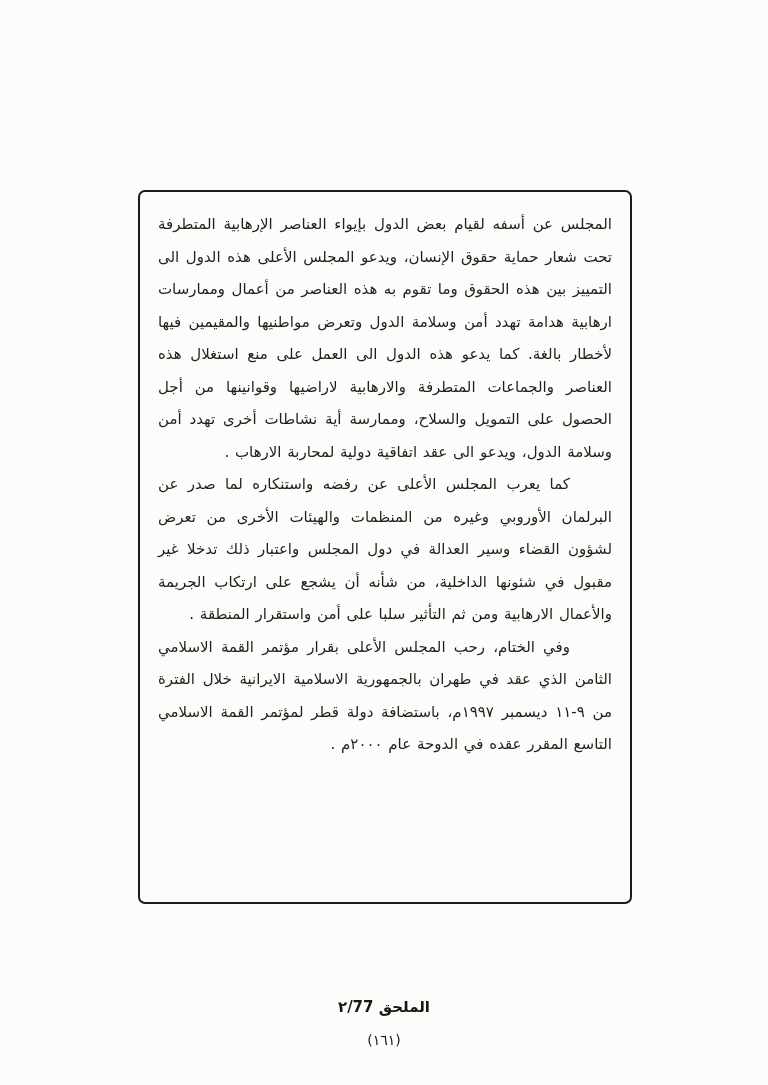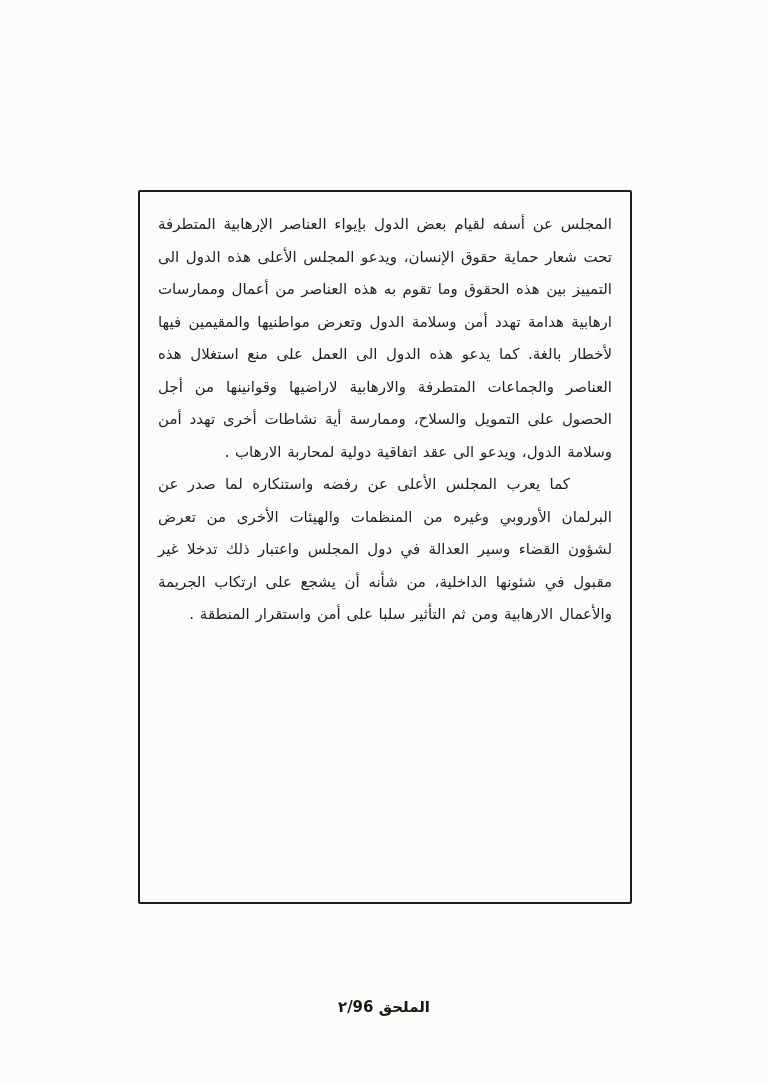--- a/index.html
+++ b/index.html
@@ -20,21 +20,21 @@
     color: #1c1b18;
   }
 
   .text-frame {
     position: absolute;
     left: 138px;
     top: 190px;
     width: 494px;
     height: 714px;
     border: 2px solid #1d1c19;
-    border-radius: 2px;
+    border-radius: 7px;
     padding: 16px 18px 10px 18px;
     direction: rtl;
     text-align: justify;
     font-size: 15px;
     line-height: 32.5px;
     color: #201f1b;
     overflow: hidden;
   }
 
   .text-frame p.paragraph {
@@ -70,18 +70,20 @@
   }
 </style>
 </head>
 <body>
 
 <div class="page">
 
   <div class="text-frame">
     <p class="paragraph first">المجلس عن أسفه لقيام بعض الدول بإيواء العناصر الإرهابية المتطرفة تحت شعار حماية حقوق الإنسان، ويدعو المجلس الأعلى هذه الدول الى التمييز بين هذه الحقوق وما تقوم به هذه العناصر من أعمال وممارسات ارهابية هدامة تهدد أمن وسلامة الدول وتعرض مواطنيها والمقيمين فيها لأخطار بالغة. كما يدعو هذه الدول الى العمل على منع استغلال هذه العناصر والجماعات المتطرفة والارهابية لاراضيها وقوانينها من أجل الحصول على التمويل والسلاح، وممارسة أية نشاطات أخرى تهدد أمن وسلامة الدول، ويدعو الى عقد اتفاقية دولية لمحاربة الارهاب .</p>
     <p class="paragraph">كما يعرب المجلس الأعلى عن رفضه واستنكاره لما صدر عن البرلمان الأوروبي وغيره من المنظمات والهيئات الأخرى من تعرض لشؤون القضاء وسير العدالة في دول المجلس واعتبار ذلك تدخلا غير مقبول في شئونها الداخلية، من شأنه أن يشجع على ارتكاب الجريمة والأعمال الارهابية ومن ثم التأثير سلبا على أمن واستقرار المنطقة .</p>
+    <p class="paragraph">وفي الختام، رحب المجلس الأعلى بقرار مؤتمر القمة الاسلامي الثامن الذي عقد في طهران بالجمهورية الاسلامية الايرانية خلال الفترة من ٩-١١ ديسمبر ١٩٩٧م، باستضافة دولة قطر لمؤتمر القمة الاسلامي التاسع المقرر عقده في الدوحة عام ٢٠٠٠م .</p>
   </div>
 
-  <div class="footer-label">الملحق ٢/96</div>
+  <div class="footer-label">الملحق ٢/77</div>
 
+  <div class="page-number">(١٦١)</div>
 
 </div>
 
 </body></html>

